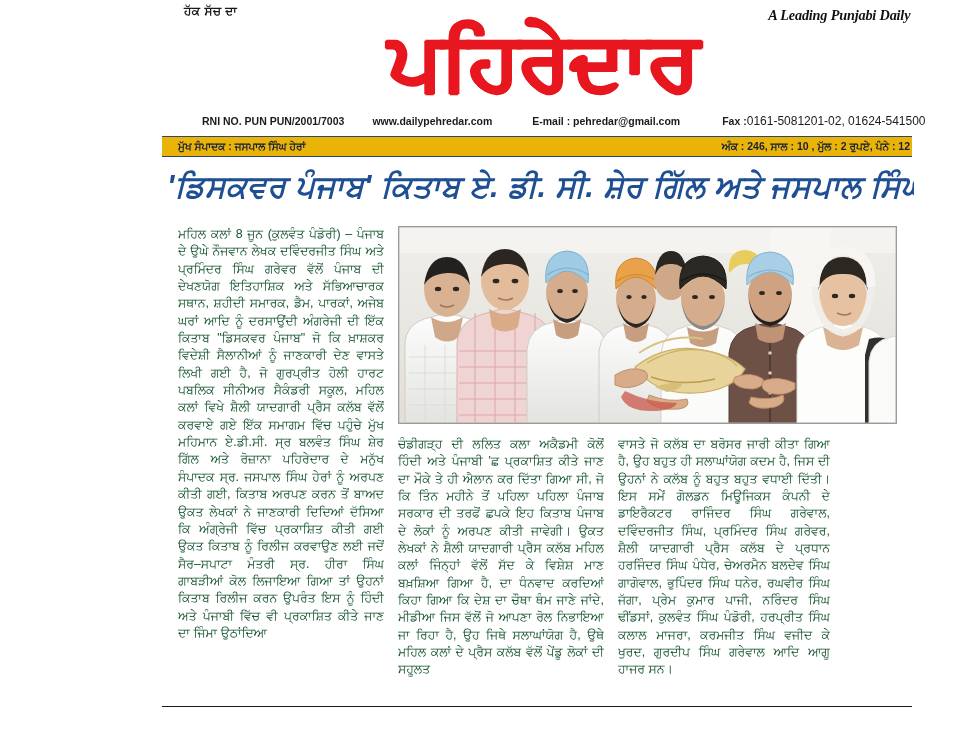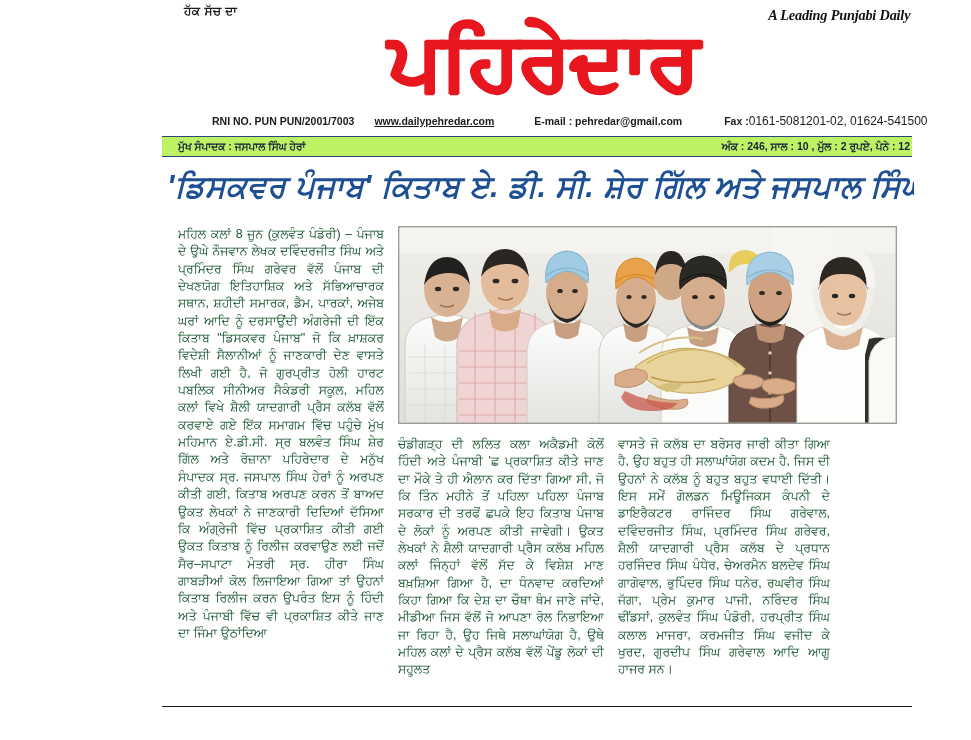--- a/index.html
+++ b/index.html
@@ -88,38 +88,38 @@
     width: 750px;
     height: 18px;
     display: flex;
     align-items: center;
     font-size: 10.5px;
     font-weight: 700;
     color: #1b1b1b;
     white-space: nowrap;
   }
   .contact-row .c-item { }
-  .c-rni   { margin-left: 30px; padding-left: 20px; }
-  .c-web   { margin-left: 20px; text-decoration: underline; }
+  .c-rni   { margin-left: 20px; padding-left: 20px; }
+  .c-web   { margin-left: 28px; }
   .c-mail  { margin-left: 40px; }
   .c-fax   { margin-left: 42px; }
   .c-fax .num {
     font-family: Liberation Sans, sans-serif;
     font-weight: 400;
     font-size: 12px;
   }
 
   
   .infobar {
     position: absolute;
     left: 162px;
     top: 136px;
     width: 750px;
     height: 19px;
-    background: #bef264;
+    background: #eab308;
     border-top: 1.5px solid #29457c;
     border-bottom: 1.5px solid #29457c;
     display: flex;
     align-items: center;
     font-size: 10.5px;
     color: #15213a;
     font-weight: 700;
     white-space: nowrap;
   }
   .infobar .ib-left   { position: absolute; left: 16px; }

